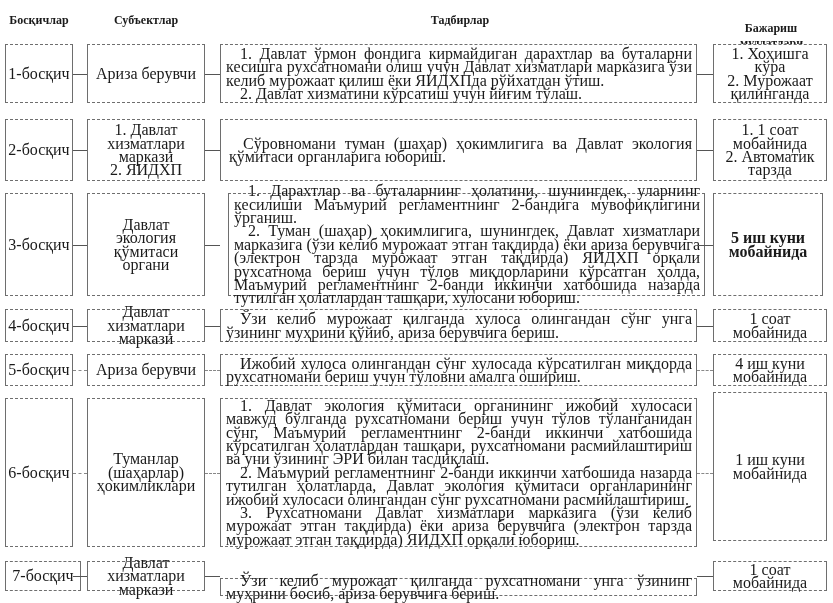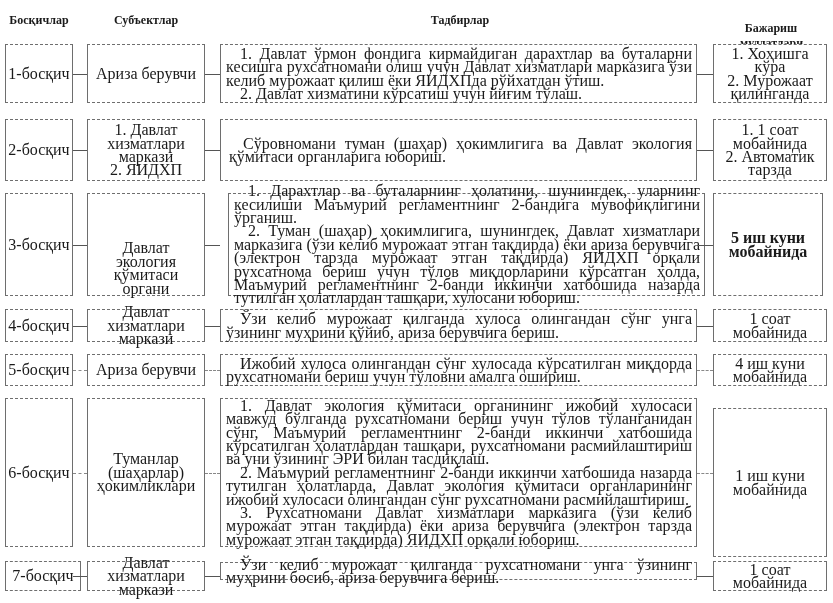--- a/index.html
+++ b/index.html
@@ -74,21 +74,21 @@
         </div>
       </div>
       <div class="conn" style="left: 73px; top: 150px; width: 14px;"></div>
       <div class="conn" style="left: 205px; top: 150px; width: 15px;"></div>
       <div class="conn" style="left: 697px; top: 150px; width: 16px;"></div>
     </div>
     <div>
       <div class="box c1" style="left: 5px; top: 193px; width: 68px; height: 103px;">
         <span>3-босқич</span>
       </div>
-      <div class="box c2" style="left: 87px; top: 193px; width: 118px; height: 103px; padding: 0px 21px; align-items: flex-end;">
+      <div class="box c2" style="left: 87px; top: 193px; width: 118px; height: 103px; padding: 0px 21px;">
         <div>
           <div>Давлат экология қўмитаси органи</div>
         </div>
       </div>
       <div class="box c3" style="left: 220px; top: 193px; width: 477px; height: 103px; margin-left: 8px;">
         <div class="txt">
           <div class="para">1. Дарахтлар ва буталарнинг ҳолатини, шунингдек, уларнинг кесилиши Маъмурий регламентнинг 2-бандига мувофиқлигини ўрганиш.</div>
           <div class="para">2. Туман (шаҳар) ҳокимлигига, шунингдек, Давлат хизматлари марказига (ўзи келиб мурожаат этган тақдирда) ёки ариза берувчига (электрон тарзда мурожаат этган тақдирда) ЯИДХП орқали рухсатнома бериш учун тўлов миқдорларини кўрсатган ҳолда, Маъмурий регламентнинг 2-банди иккинчи хатбошида назарда тутилган ҳолатлардан ташқари, хулосани юбориш.</div>
         </div>
       </div>
@@ -156,39 +156,39 @@
           <div>Туманлар (шаҳарлар) ҳокимликлари</div>
         </div>
       </div>
       <div class="box c3" style="left: 220px; top: 398px; width: 477px; height: 149px;">
         <div class="txt">
           <div class="para">1. Давлат экология қўмитаси органининг ижобий хулосаси мавжуд бўлганда рухсатномани бериш учун тўлов тўланганидан сўнг, Маъмурий регламентнинг 2-банди иккинчи хатбошида кўрсатилган ҳолатлардан ташқари, рухсатномани расмийлаштириш ва уни ўзининг ЭРИ билан тасдиқлаш.</div>
           <div class="para">2. Маъмурий регламентнинг 2-банди иккинчи хатбошида назарда тутилган ҳолатларда, Давлат экология қўмитаси органларининг ижобий хулосаси олингандан сўнг рухсатномани расмийлаштириш.</div>
           <div class="para">3. Рухсатномани Давлат хизматлари марказига (ўзи келиб мурожаат этган тақдирда) ёки ариза берувчига (электрон тарзда мурожаат этган тақдирда) ЯИДХП орқали юбориш.</div>
         </div>
       </div>
-      <div class="box c4" style="left: 713px; top: 408px; width: 114px; height: 149px; padding: 0px 8px;">
+      <div class="box c4" style="left: 713px; top: 392px; width: 114px; height: 149px; padding: 0px 8px;">
         <div>
           <div>1 иш куни мобайнида</div>
         </div>
       </div>
       <div class="conn dash" style="left: 73px; top: 473px; width: 14px;"></div>
       <div class="conn dash" style="left: 205px; top: 473px; width: 15px;"></div>
       <div class="conn dash" style="left: 697px; top: 473px; width: 16px;"></div>
     </div>
     <div>
       <div class="box c1" style="left: 5px; top: 561px; width: 76px; height: 30px;">
         <span>7-босқич</span>
       </div>
       <div class="box c2" style="left: 87px; top: 561px; width: 118px; height: 30px; padding: 0px 6px;">
         <div>
           <div>Давлат хизматлари маркази</div>
         </div>
       </div>
-      <div class="box c3" style="left: 220px; top: 562px; width: 477px; height: 18px;">
+      <div class="box c3" style="left: 220px; top: 578px; width: 477px; height: 18px;">
         <div class="txt">
           <div class="para">Ўзи келиб мурожаат қилганда рухсатномани унга ўзининг муҳрини босиб, ариза берувчига бериш.</div>
         </div>
       </div>
       <div class="box c4" style="left: 713px; top: 561px; width: 114px; height: 30px; padding: 0px 8px;">
         <div>
           <div>1 соат мобайнида</div>
         </div>
       </div>
       <div class="conn" style="left: 73px; top: 576px; width: 14px;"></div>

